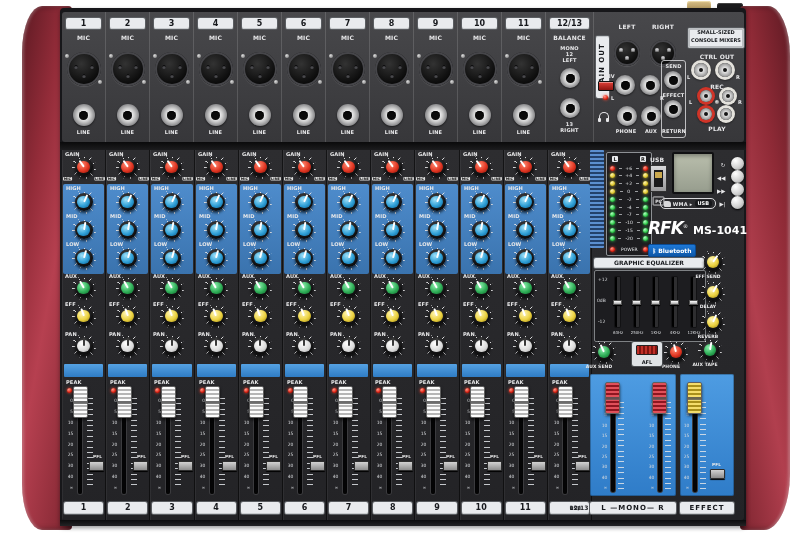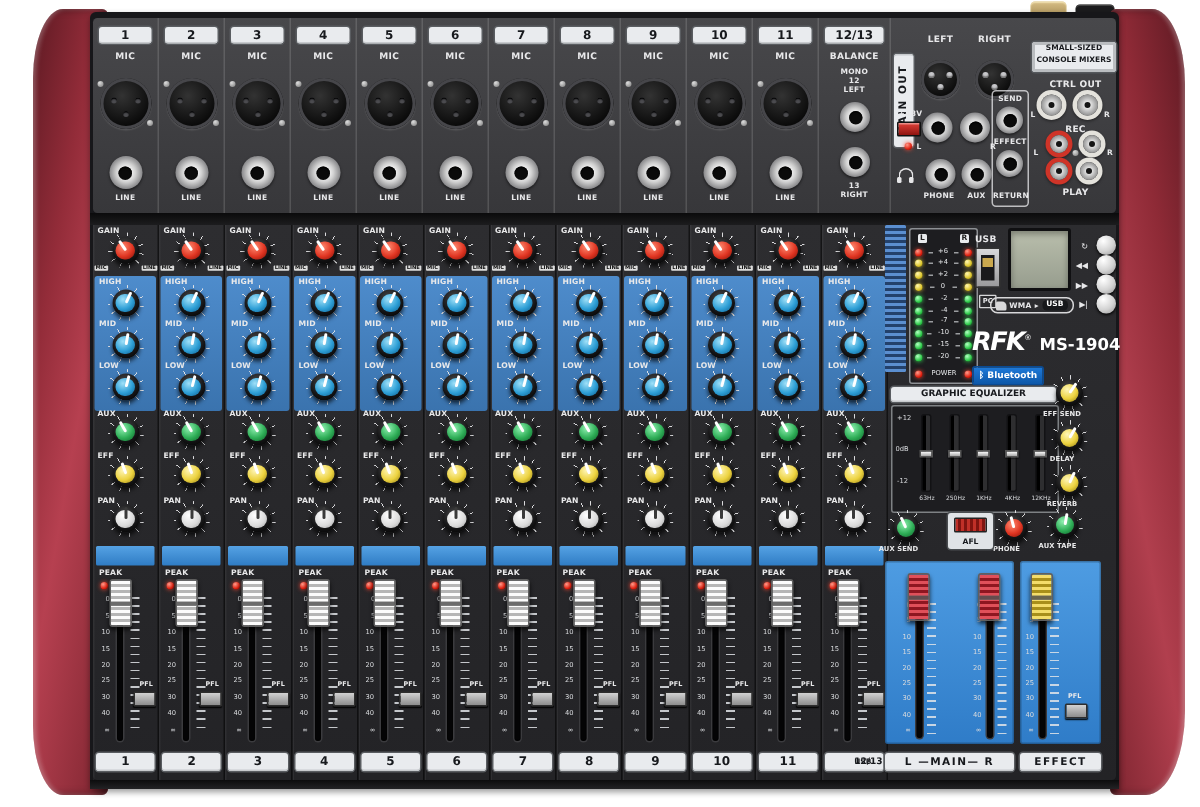--- a/index.html
+++ b/index.html
@@ -1368,21 +1368,21 @@
             <div class="m-icon" style="left: 0px; top: 20px;">◀◀</div>
             <div class="m-btn" style="left: 17px; top: 16px;"></div>
             <div class="m-icon" style="left: 0px; top: 33px;">▶▶</div>
             <div class="m-btn" style="left: 17px; top: 29px;"></div>
             <div class="m-icon" style="left: 0px; top: 46px;">▶|</div>
             <div class="m-btn" style="left: 17px; top: 42px;"></div>
           </div>
 
         <div style="left:586px;top:68px;width:100px;height:20px;white-space:nowrap;">
           <span style="position:static;color:#fff;font-weight:bold;font-style:italic;font-size:17px;letter-spacing:-1px;">RFK</span><span style="position:static;color:#fff;font-size:5px;vertical-align:super;">®</span>
-          <span style="position:static;color:#fff;font-weight:bold;font-size:11px;">MS-1904</span>
+          <span style="position:static;color:#fff;font-weight:bold;font-size:11px;">MS-1041</span>
         </div>
         <div class="bt-badge">
           <span style="position:static;">ᛒ</span>
           <span style="position:static;">Bluetooth</span>
         </div>
 
         <div class="tag" style="left:532px;top:108px;width:110px;height:10px;font-size:6px;line-height:10px;">GRAPHIC EQUALIZER</div>
         <div class="eq-box">
           <div class="eq-scale" style="left:3px;top:6px;">+12</div>
           <div class="eq-scale" style="left:2px;top:27px;">0dB</div>
@@ -1503,20 +1503,20 @@
               <span style="top: 73px;">40</span>
               <span style="top: 83px;">∞</span>
             </div>
             <div class="ftrack" style="left: 631px; top: 240px; height: 102px;"></div>
             <div class="fticks" style="left: 638px; top: 252px; height: 88px;"></div>
             <div class="fcap yellow" style="left: 625px; top: 232px; height: 32px; pointer-events: auto;"></div>
             <div class="klabel" style="left: 650px; top: 312px; font-size: 5px;">PFL</div>
             <div class="pfl-btn" style="left: 648px; top: 319px; pointer-events: auto;"></div>
           </div>
 
-        <div class="tag" style="left:528px;top:352px;width:86px;height:12px;font-size:7px;line-height:12px;letter-spacing:1px;">L —MAIN— R</div>
+        <div class="tag" style="left:528px;top:352px;width:86px;height:12px;font-size:7px;line-height:12px;letter-spacing:1px;">L —MONO— R</div>
         <div class="tag" style="left:618px;top:352px;width:54px;height:12px;font-size:7px;line-height:12px;letter-spacing:1px;">EFFECT</div>
       </div>
 
       <div class="bottom-edge"></div>
     </div>
   </div>
 </div>
 
 </body></html>

